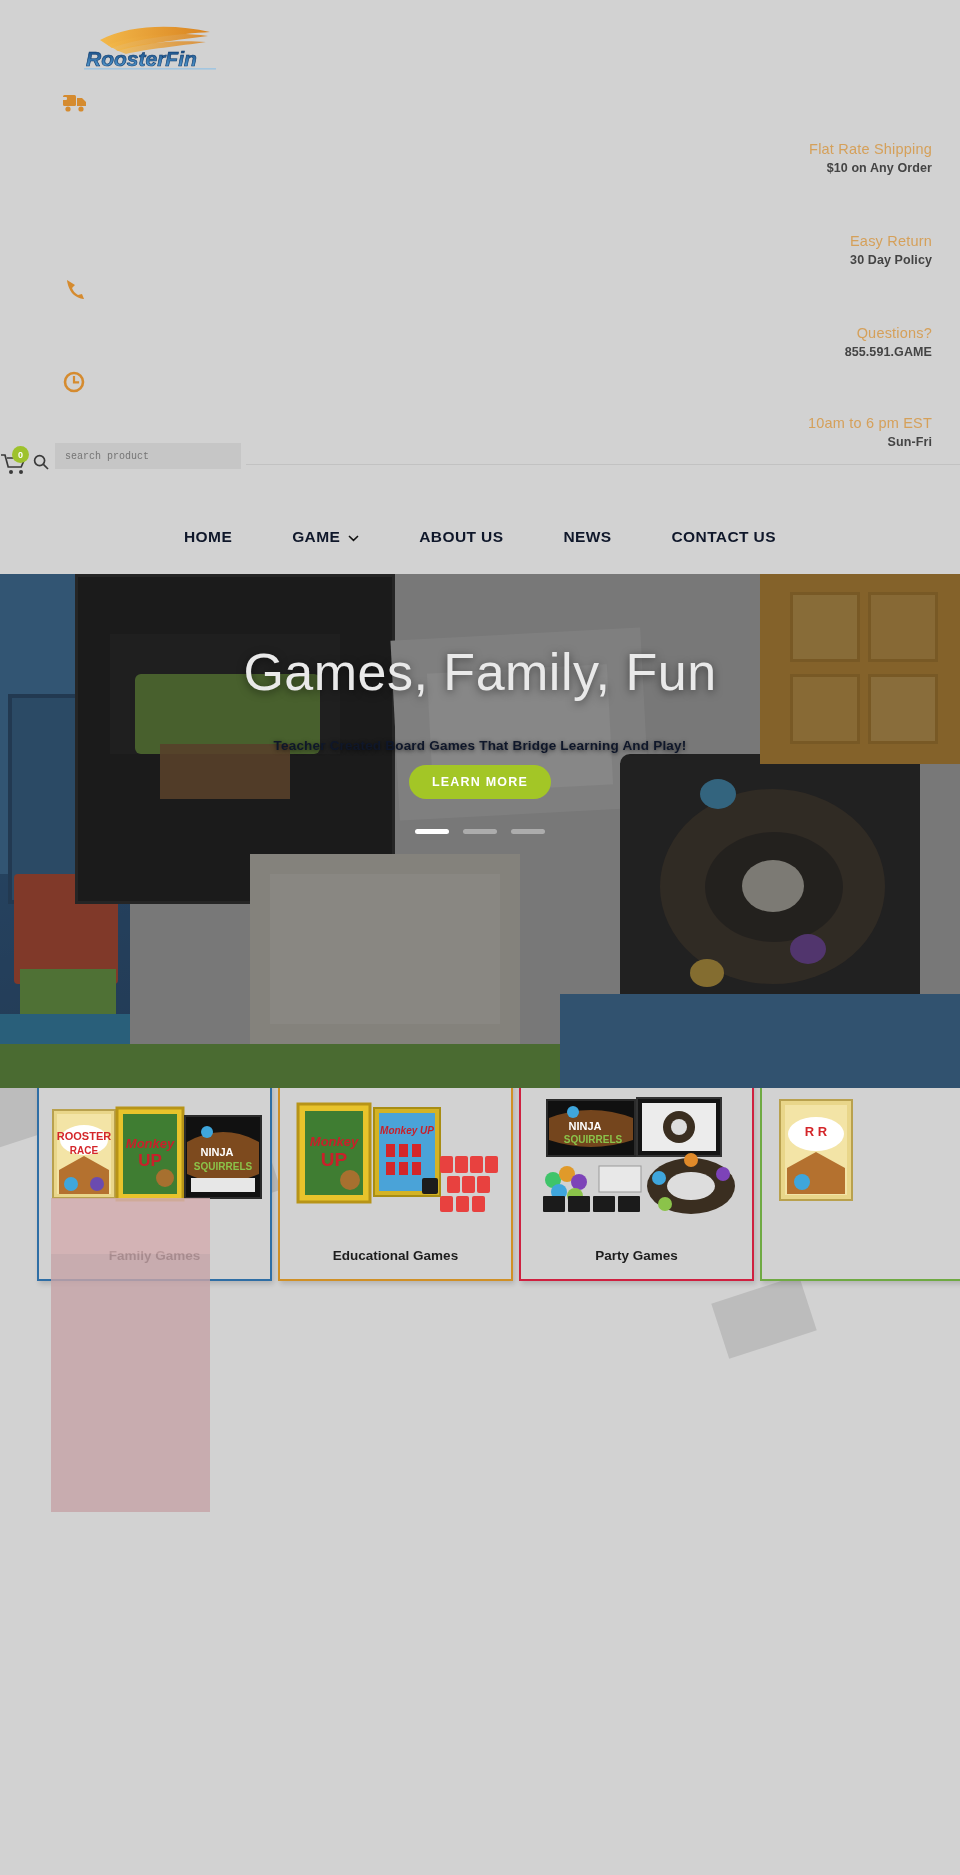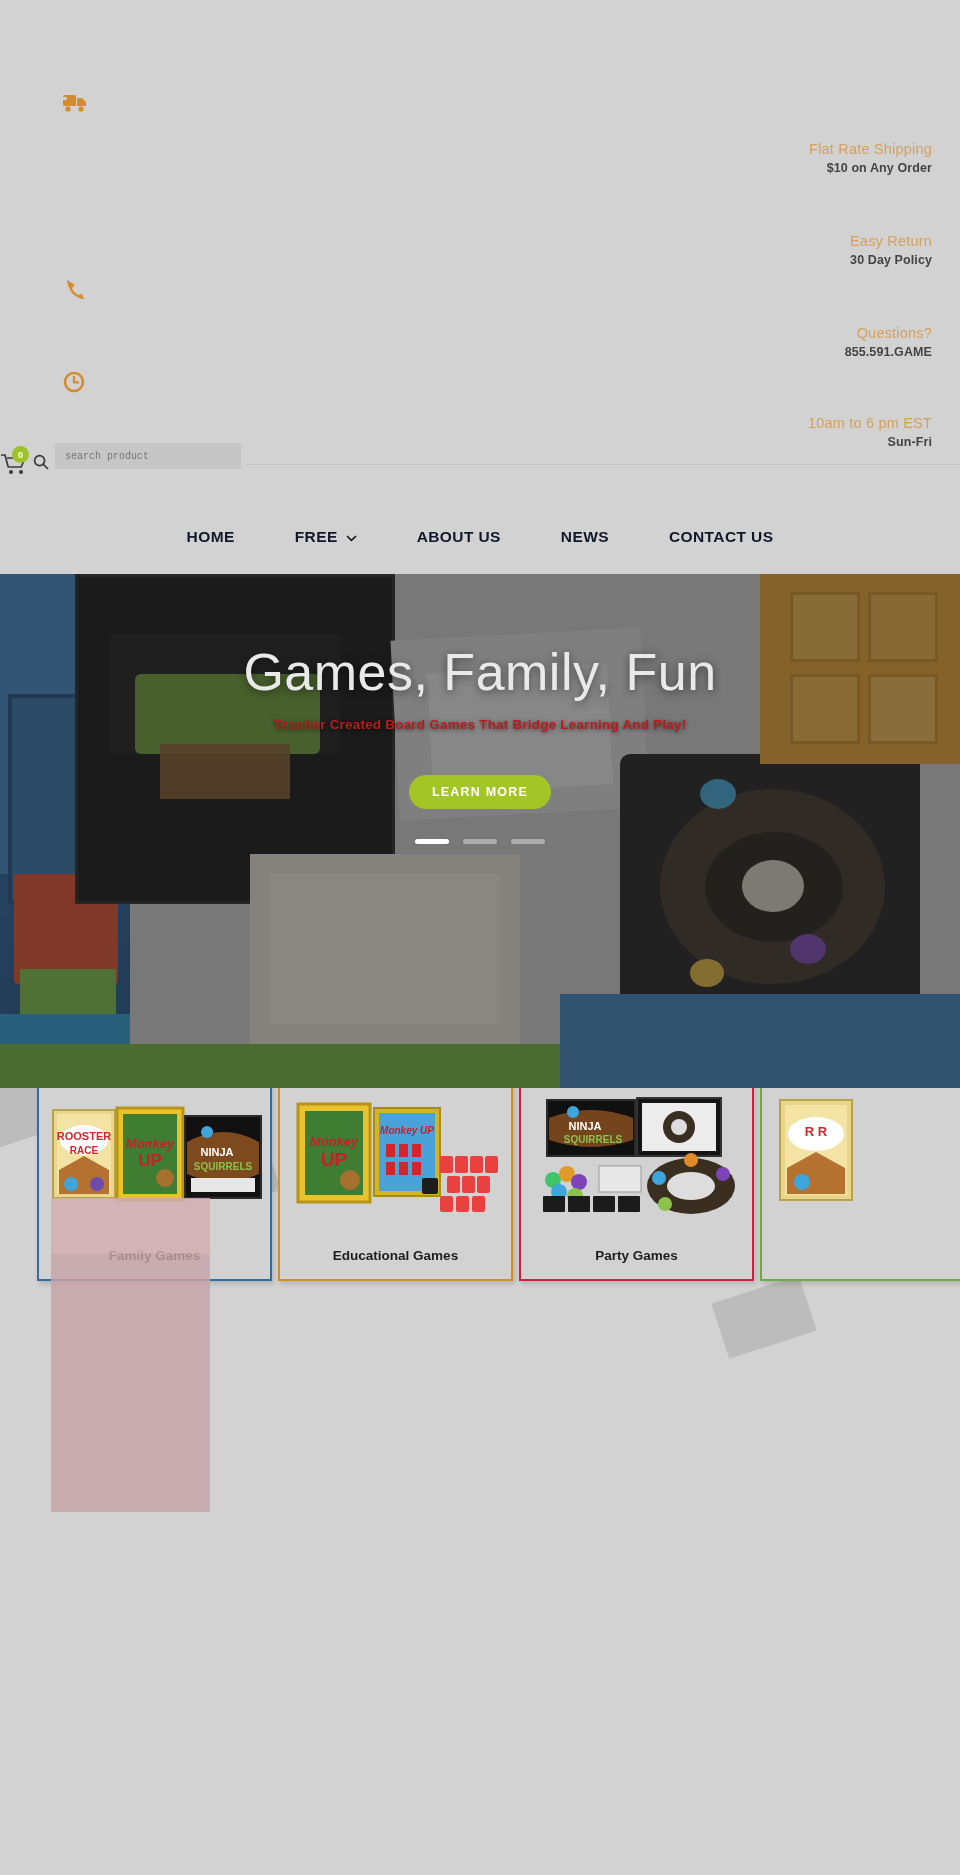--- a/index.html
+++ b/index.html
@@ -80,31 +80,31 @@
   .hero-shade { position: absolute; inset: 0; background: rgba(40,40,40,.52); }
   .hero-inner {
     position: absolute; inset: 0; display: flex; flex-direction: column;
     align-items: center; padding-top: 68px;
   }
   .hero-title {
     font-size: 52px; font-weight: 400; color: #e9e9e9; letter-spacing: .5px;
     text-shadow: 0 2px 8px rgba(0,0,0,.5);
   }
   .hero-sub {
-    margin-top: 15px; font-size: 13.5px; font-weight: 700; color: #b91c1c;
+    margin-top: 36px; font-size: 13.5px; font-weight: 700; color: #0f172a;
     letter-spacing: .2px; text-shadow: 0 1px 4px rgba(0,0,0,.6);
   }
   .hero-list { margin-top: 20px; list-style: none; text-align: center; }
   .hero-list li {
     font-size: 14.5px; font-weight: 700; color: #fff; letter-spacing: .2px;
     line-height: 1.25; text-shadow: 0 1px 4px rgba(0,0,0,.7);
   }
   .tick { margin-right: 5px; }
   .learn-more {
-    margin-top: 43px; width: 142px; height: 34px; border-radius: 17px;
+    margin-top: 12px; width: 142px; height: 34px; border-radius: 17px;
     background: #a3c626; color: #fff; border: none; cursor: pointer;
     font-size: 12.5px; font-weight: 700; letter-spacing: 1.2px;
     font-family: "Liberation Sans", sans-serif;
   }
   .dots { margin-top: 30px; display: flex; gap: 14px; }
   .dot { width: 34px; height: 5px; border-radius: 3px; background: rgba(190,190,190,.75); cursor: pointer; }
   .dot.active { background: #fff; }
 
   
   .cats { position: absolute; left: 0; top: 1088px; width: 960px; height: 787px; overflow: hidden; }
@@ -130,20 +130,39 @@
   .pink-block { position: absolute; left: 51px; top: 1174px; width: 159px; height: 258px; background: #c6a3a7; opacity: .82; }
   .pink-top { position: absolute; left: 51px; top: 1118px; width: 159px; height: 56px; background: #d4aeb0; opacity: .85; }
 </style>
 </head>
 <body>
 
 <div class="page">
 
   <div class="header">
 
+    <div class="logo">
+      <svg width="158" height="52" viewBox="0 0 158 52">
+        <defs>
+          <linearGradient id="sw" x1="0" y1="0" x2="1" y2="0">
+            <stop offset="0" stop-color="#f2b84a"></stop>
+              <stop offset="1" stop-color="#d9821f"></stop>
+          </linearGradient>
+          <linearGradient id="tx" x1="0" y1="0" x2="0" y2="1">
+            <stop offset="0" stop-color="#0d3c73"></stop>
+              <stop offset="1" stop-color="#5ca7dd"></stop>
+          </linearGradient>
+        </defs>
+        <path d="M32 18 C62 2, 108 2, 142 10 C112 12, 70 16, 44 26 Z" fill="url(#sw)"></path>
+        <path d="M40 23 C70 12, 110 10, 140 14 C110 18, 72 22, 50 29 Z" fill="url(#sw)" opacity=".88"></path>
+        <path d="M48 28 C76 20, 112 18, 138 20 C112 24, 78 27, 58 32" fill="url(#sw)" opacity=".8"></path>
+        <text x="18" y="44" font-family="Liberation Sans, sans-serif" font-size="21" font-weight="700" font-style="italic" fill="url(#tx)" stroke="#0b3a6e" stroke-width=".6">RoosterFin</text>
+        <rect x="16" y="46" width="132" height="1.6" fill="#8fc0e6" opacity=".7"></rect>
+      </svg>
+    </div>
 
     <span class="info-icon truck-icon">
       <svg width="26" height="22" viewBox="0 0 26 22" fill="#d58b2f">
         <rect x="1" y="3" width="13" height="11" rx="1.5"></rect>
         <path d="M15 6h5l4 4v4h-9z"></path>
         <circle cx="6" cy="17" r="2.6"></circle>
           <circle cx="19" cy="17" r="2.6"></circle>
         <rect x="0" y="5" width="5" height="3" rx="1" fill="#d2d2d2"></rect>
       </svg>
     </span>
@@ -196,21 +215,21 @@
       </span>
       <input class="search-input" type="text" placeholder="search product" style="">
       <div class="search-rule"></div>
     </div>
 
     <nav class="nav">
       <div class="nav-item">
         <span>HOME</span>
       </div>
       <div class="nav-item">
-        <span>FREE</span>
+        <span>GAME</span>
         <span class="chev">
           <svg width="11" height="7" viewBox="0 0 11 7" fill="none" stroke="#121212" stroke-width="1.5">
             <path d="M1 1l4.5 4.4L10 1"></path>
           </svg>
         </span>
       </div>
       <div class="nav-item">
         <span>ABOUT US</span>
       </div>
       <div class="nav-item">

